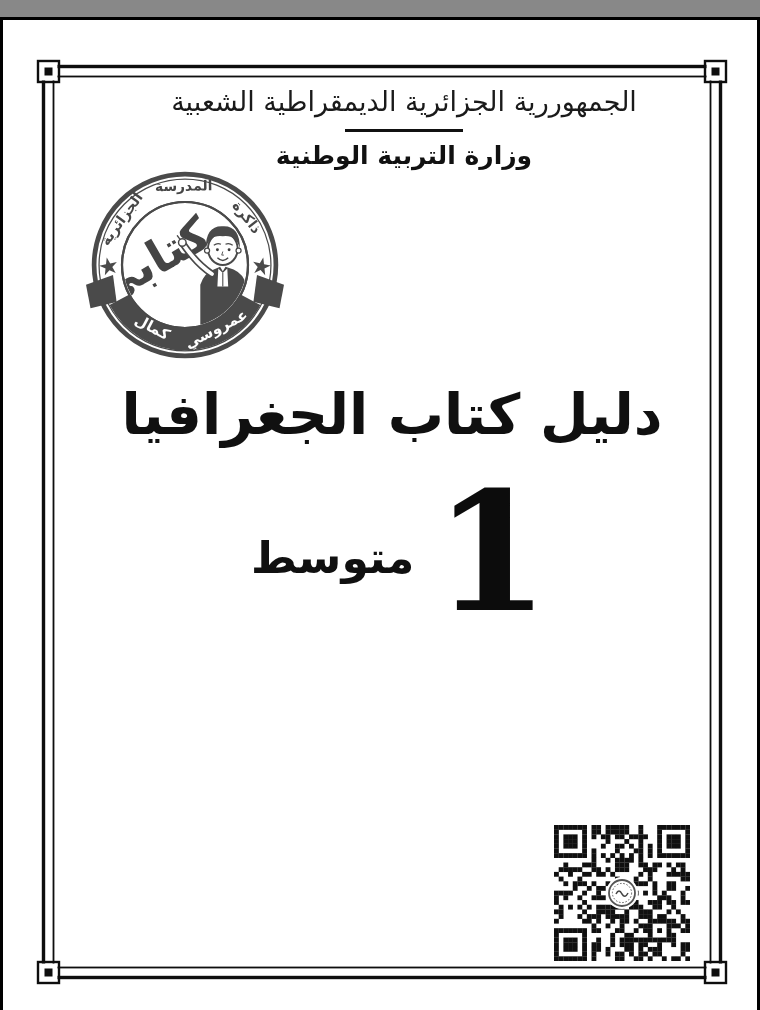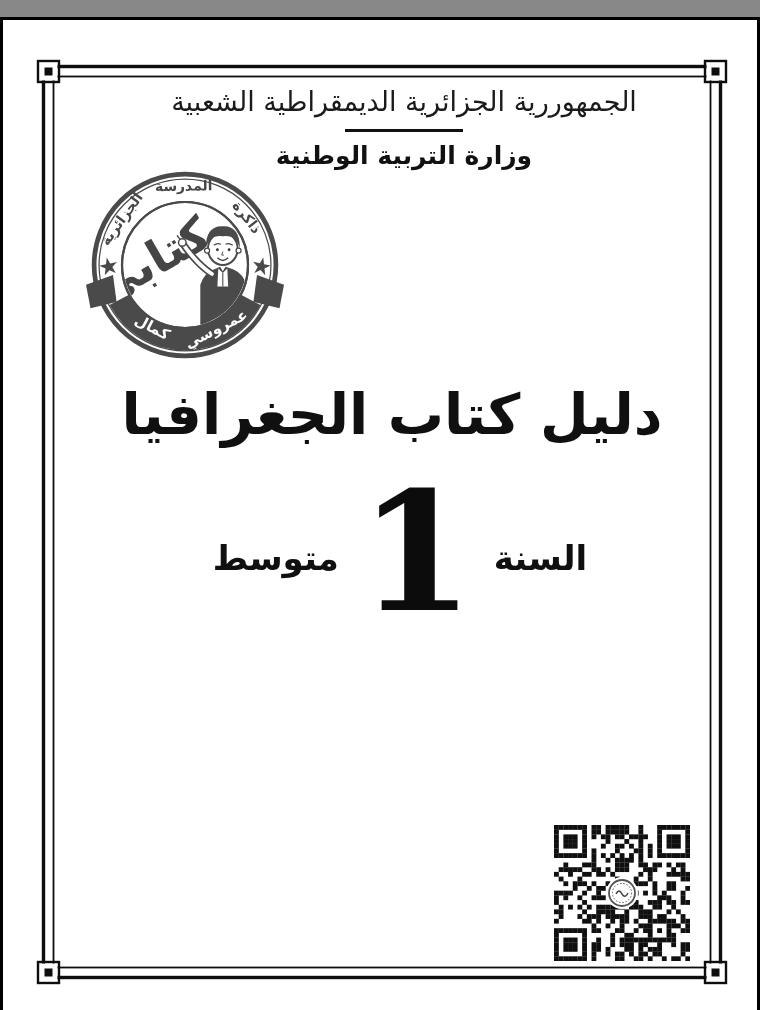--- a/index.html
+++ b/index.html
@@ -11,21 +11,21 @@
   .frame{position:absolute;left:0;top:0;width:760px;height:1010px;pointer-events:none;}
   .header{position:absolute;top:64px;left:0;width:100%;text-align:center;transform:translateX(24px);direction:rtl;}
   .republic{font-size:27px;line-height:1.35;color:#1a1a1a;}
   .sep{width:118px;height:2.5px;background:#111;margin:9px auto 9px;}
   .ministry{font-size:25px;font-weight:bold;color:#111;}
   .stamp{position:absolute;left:80px;top:146px;width:204px;height:198px;}
   .title{position:absolute;top:352px;left:0;width:100%;text-align:center;transform:translateX(12px);
          direction:rtl;font-size:56px;font-weight:bold;color:#101010;line-height:1.55;}
   .grade{position:absolute;top:448px;left:0;width:100%;height:165px;display:flex;direction:rtl;
          justify-content:center;align-items:center;gap:20px;transform:translateX(20px);}
-  .grade .word{font-size:34px;font-weight:bold;color:#101010;position:relative;top:7px;}
+  .grade .word{font-size:44px;font-weight:bold;color:#101010;position:relative;top:7px;}
   .grade .num{font-family:"DejaVu Serif",serif;font-weight:bold;font-size:165px;line-height:0.78;color:#0c0c0c;position:relative;top:2px;}
   .qr{position:absolute;left:547px;top:801px;width:144px;height:144px;background:#fff;}
   .qr svg{position:absolute;left:4px;top:4px;}
   text{user-select:none;}
 </style>
 </head>
 <body>
 
 <div class="page">
 
@@ -115,21 +115,20 @@
 
     <g font-weight="bold" font-size="16.5" fill="#ffffff" text-anchor="middle">
       <text transform="translate(147,186) rotate(-27)">عمروسي</text>
       <text transform="translate(71,184) rotate(28)">كمال</text>
     </g>
   </svg>
 
   <div class="title">دليل كتاب الجغرافيا</div>
 
   <div class="grade">
-    <span class="word">السنة</span>
     <span class="num">1</span>
     <span class="word">متوسط</span>
   </div>
 
   <div class="qr">
       <svg width="136" height="136" viewBox="0 0 136 136">
         <rect x="0.00" y="0.00" width="4.84" height="4.84" fill="#101010"></rect>
         <rect x="4.69" y="0.00" width="4.84" height="4.84" fill="#101010"></rect>
         <rect x="9.38" y="0.00" width="4.84" height="4.84" fill="#101010"></rect>
         <rect x="14.07" y="0.00" width="4.84" height="4.84" fill="#101010"></rect>

